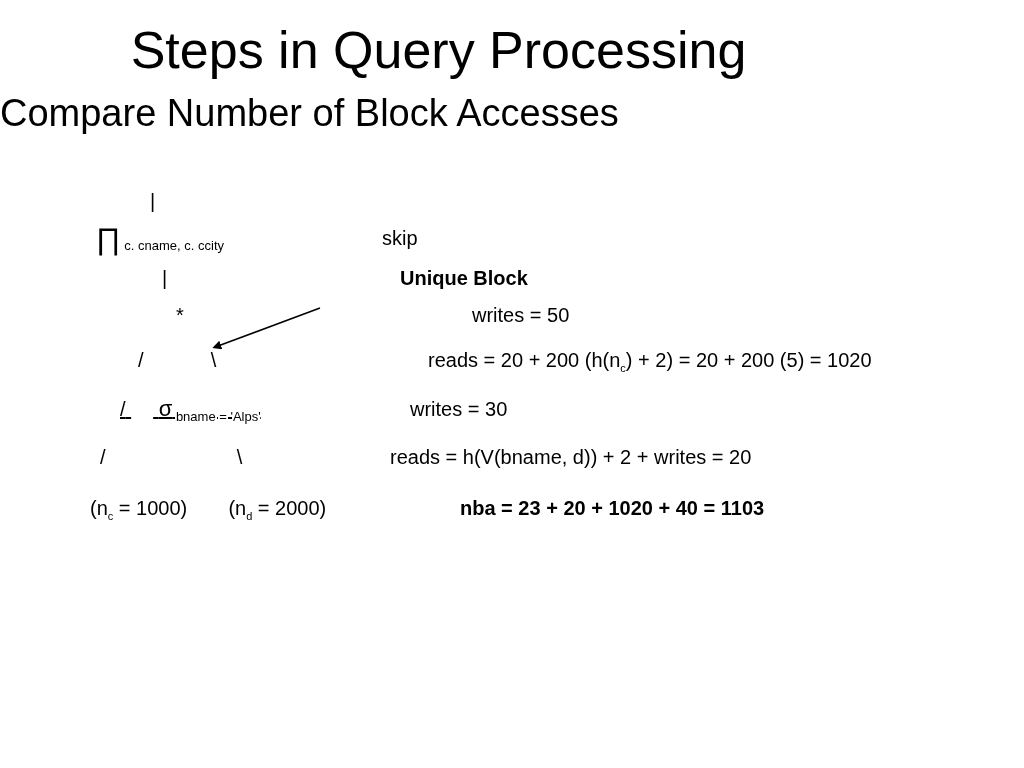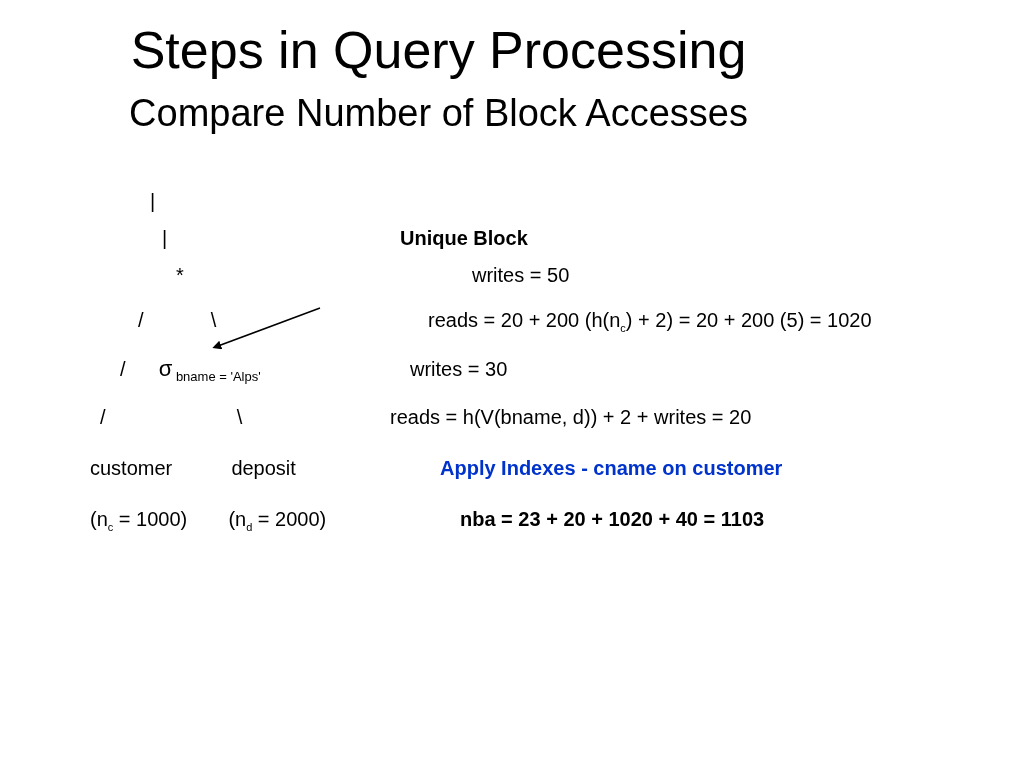--- a/index.html
+++ b/index.html
@@ -23,21 +23,21 @@
     width: 100%;
     text-align: center;
     font-size: 52px;
     font-weight: 400;
   }
   .subtitle {
     position: absolute;
     top: 92px;
     left: 0;
     width: 100%;
-    text-align: center;
+    text-align: left;
     font-size: 38px;
     font-weight: 400;
   }
   .tree {
     position: absolute;
     top: 190px;
     left: 90px;
     width: 900px;
   }
   .row {
@@ -83,20 +83,26 @@
     <line x1="110" y1="6" x2="8" y2="44" stroke="#000" stroke-width="1.5" marker-end="url(#ah)"></line>
   </svg>
 
   <div class="tree">
 
     <div class="row">
       <div class="treecol" style="padding-left:60px;"><span>|</span></div>
       <div class="annocol"></div>
     </div>
 
+    <div class="row">
+      <div class="treecol" style="padding-left:6px;">
+        <span class="proj-symbol">∏</span><span class="sub"> c. cname, c. ccity</span>
+      </div>
+      <div class="annocol" style="padding-left:6px;"><span>skip</span></div>
+    </div>
 
     <div class="row">
       <div class="treecol" style="padding-left:72px;">
         <span>|</span>
       </div>
       <div class="annocol" style="margin-left:-42px;">
         <span class="bold">Unique Block</span>
       </div>
     </div>
 
@@ -112,47 +118,37 @@
         <span>/</span>
         <span style="display:inline-block;width:56px;"></span>
         <span>\</span>
       </div>
       <div class="annocol" style="padding-left:10px;">
         <span><span>reads = 20 + 200 (h(n</span><span class="subsmall">c</span><span>) + 2) = 20 + 200 (5) = 1020</span></span>
       </div>
     </div>
 
     <div class="row" style="margin-bottom:22px;">
-      <div class="treecol" style="padding-left:30px;">
+      <div class="treecol" style="padding-left:30px;text-decoration:underline;">
         <span>/</span>
         <span style="display:inline-block;width:22px;"></span>
         <span style="font-size:22px;">σ</span><span class="sub"> bname = 'Alps'</span>
       </div>
       <div class="annocol" style="padding-left:10px;"><span>writes = 30</span></div>
     </div>
 
     <div class="row" style="margin-bottom:28px;">
       <div class="treecol" style="padding-left:10px;">
         <span>/</span>
         <span style="display:inline-block;width:120px;"></span>
         <span>\</span>
       </div>
       <div class="annocol" style="padding-left:10px;"><span>reads = h(V(bname, d)) + 2 + writes = 20</span></div>
     </div>
 
-    <div class="row" style="margin-bottom:28px;">
-      <div class="treecol" style="padding-left:0px; flex-basis:320px;">
-        <span>customer</span>
-        <span style="display:inline-block;width:48px;"></span>
-        <span>deposit</span>
-      </div>
-      <div class="annocol" style="padding-left:30px;">
-        <span class="blue">Apply Indexes - cname on customer</span>
-      </div>
-    </div>
 
     <div class="row">
       <div class="treecol" style="padding-left:0px; flex-basis:320px;">
         <span><span>(n</span><span class="subsmall">c</span><span> = 1000)</span></span>
         <span style="display:inline-block;width:30px;"></span>
         <span><span>(n</span><span class="subsmall">d</span><span> = 2000)</span></span>
       </div>
       <div class="annocol" style="padding-left:50px;">
         <span class="bold">nba = 23 + 20 + 1020 + 40 = 1103</span>
       </div>

